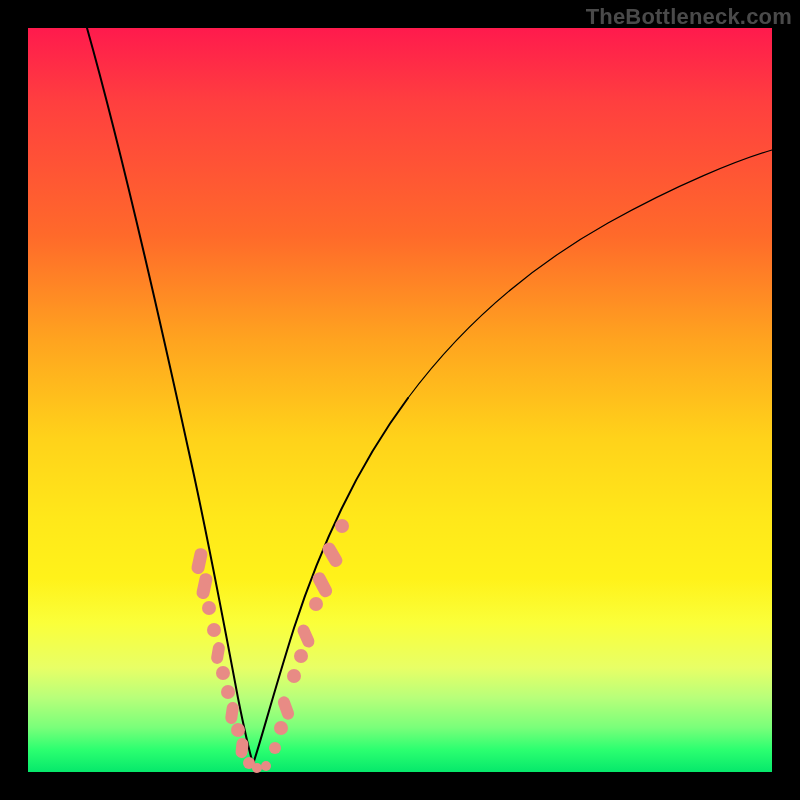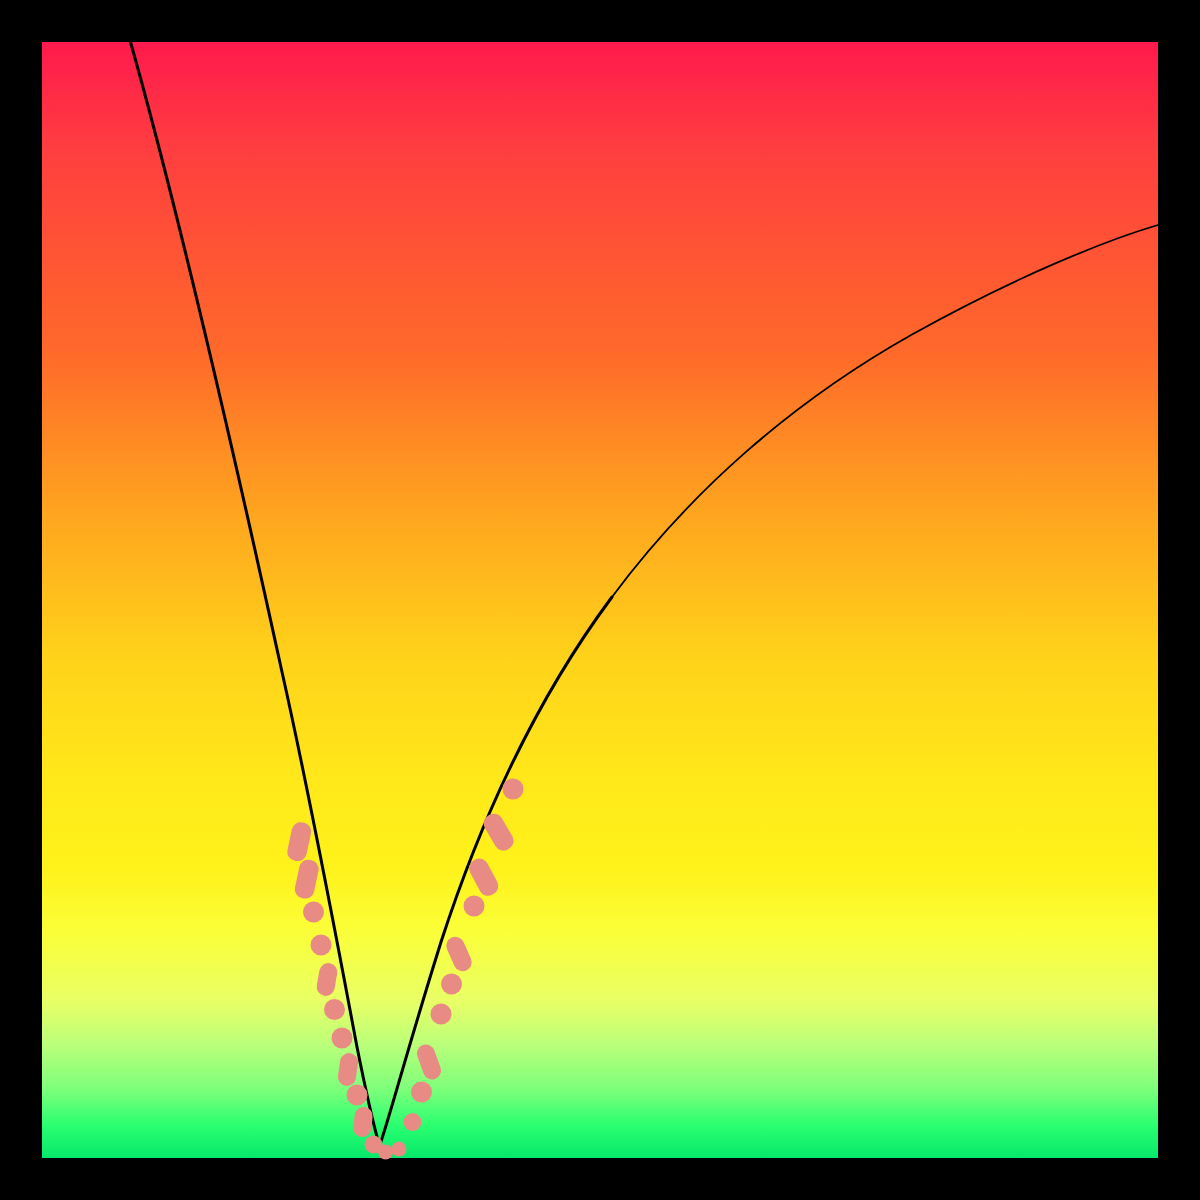--- a/index.html
+++ b/index.html
@@ -123,13 +123,14 @@
         <circle class="marker" cx="266" cy="648" r="7"></circle>
         <circle class="marker" cx="273" cy="628" r="7"></circle>
         <rect class="pill" x="272" y="596" width="12" height="24" rx="6" ry="6" transform="rotate(-24 278 608)"></rect>
         <circle class="marker" cx="288" cy="576" r="7"></circle>
         <rect class="pill" x="288" y="544" width="13" height="26" rx="6" ry="6" transform="rotate(-28 294 557)"></rect>
         <rect class="pill" x="298" y="514" width="13" height="26" rx="6" ry="6" transform="rotate(-30 304 527)"></rect>
         <circle class="marker" cx="314" cy="498" r="7"></circle>
       </g>
     </svg>
   </div>
+  <div class="watermark">TheBottleneck.com</div>
 </div>
 
 </body></html>

